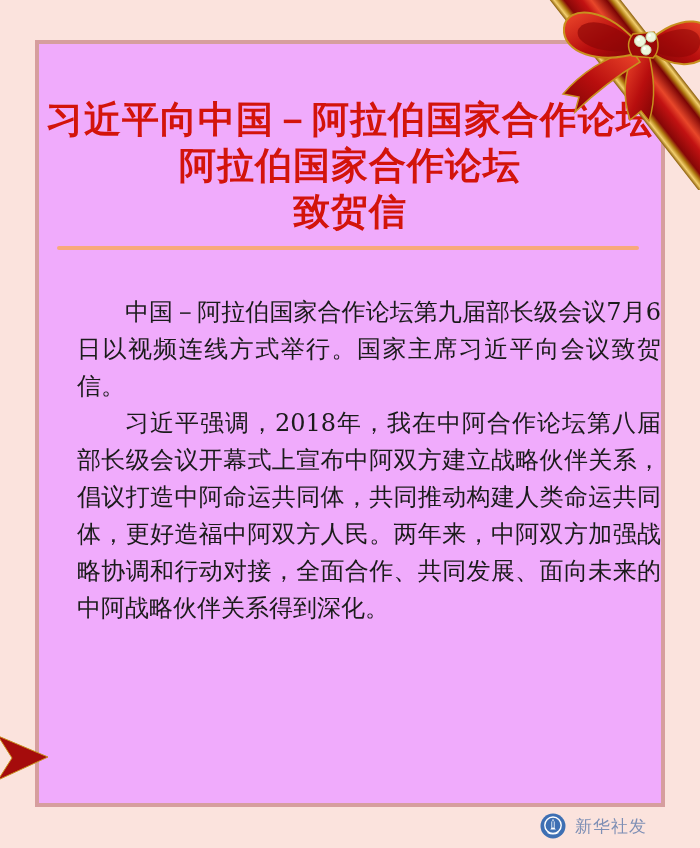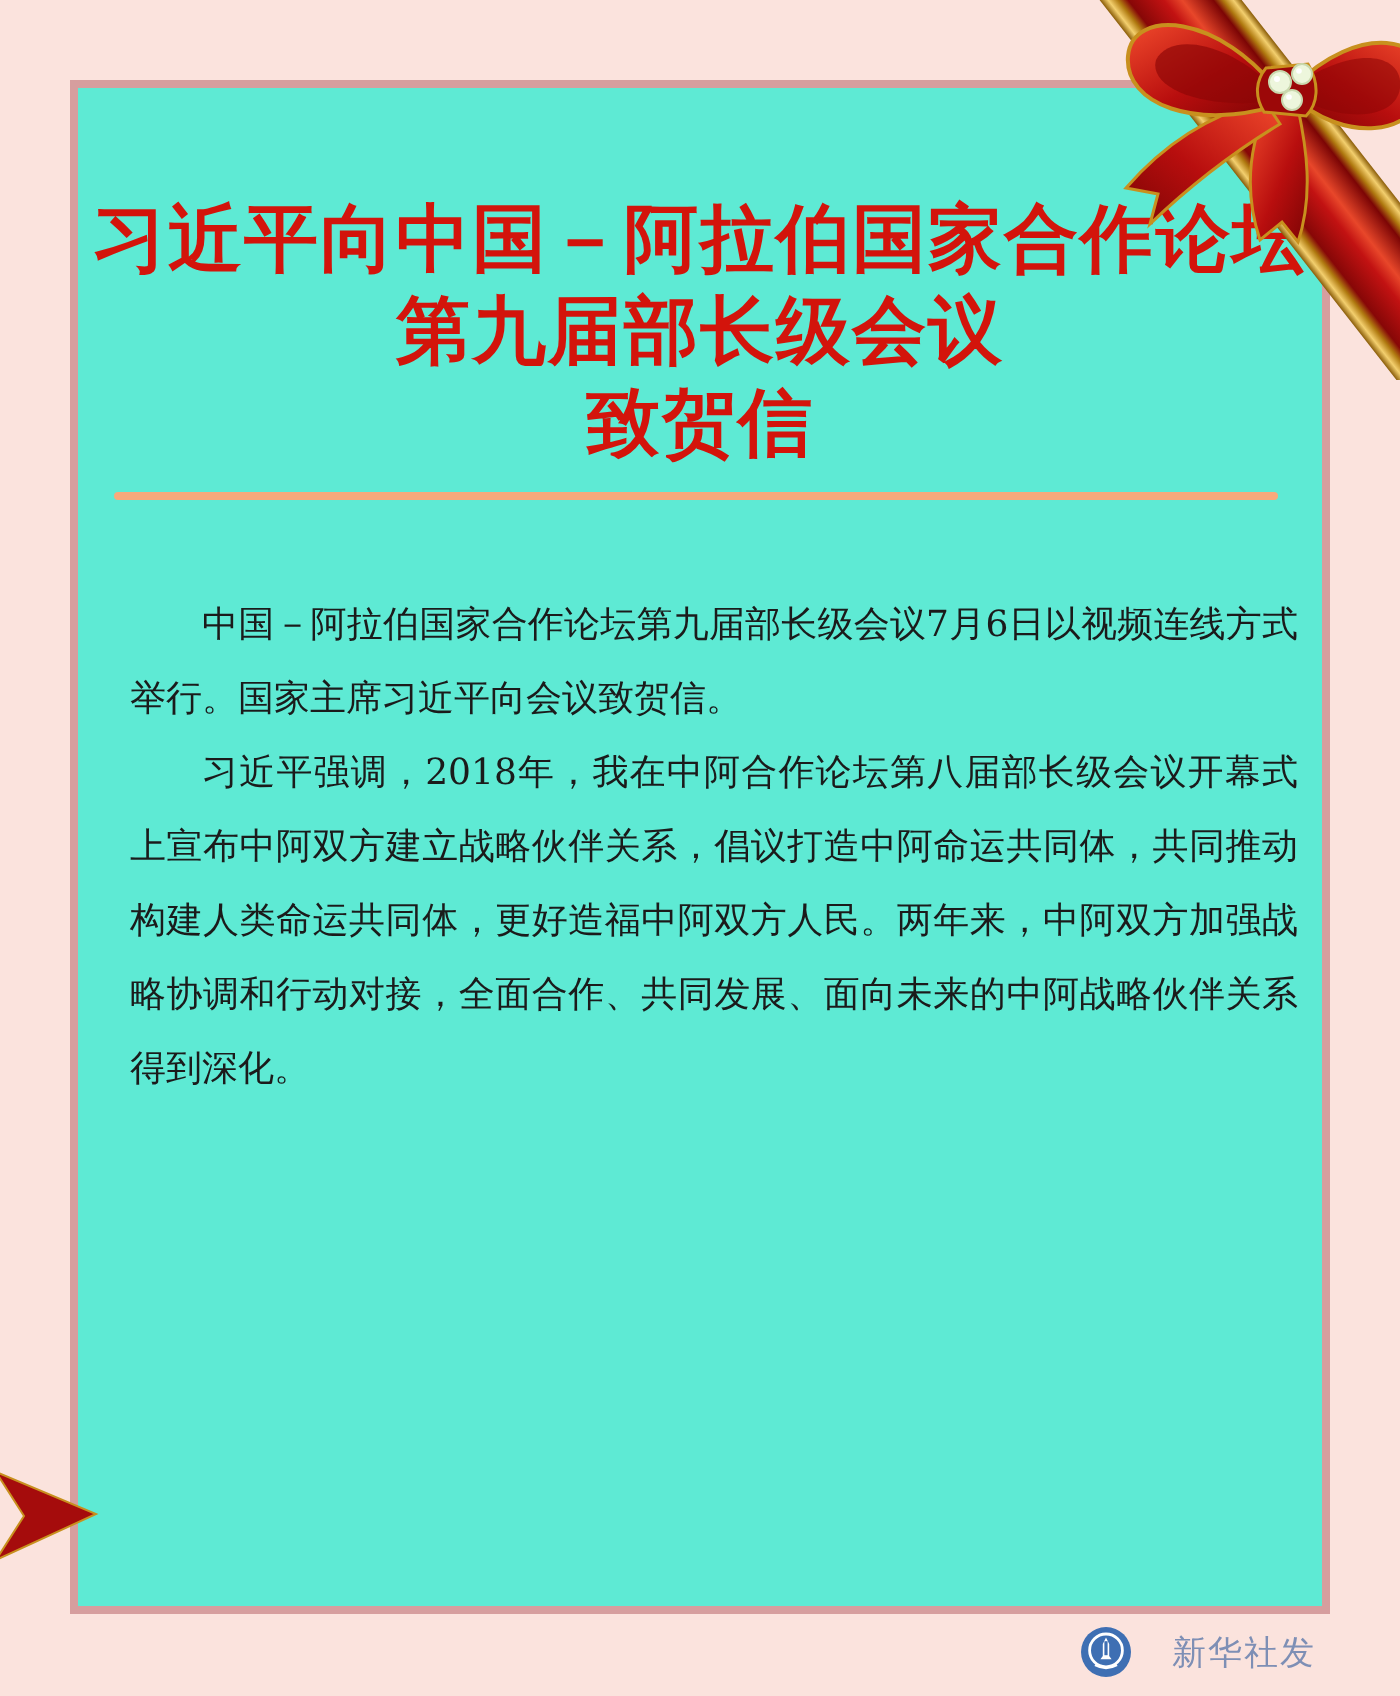--- a/index.html
+++ b/index.html
@@ -3,56 +3,56 @@
 <meta charset="utf-8">
 <style>
   html,body{margin:0;padding:0;}
   .page{
     position:relative;width:700px;height:848px;overflow:hidden;
     background:#fbe3dd;
     font-family:"DejaVu Serif", serif;
   }
   .panel{
     position:absolute;left:35px;top:40px;width:630px;height:767px;
-    box-sizing:border-box;background:#5eead4;border:4px solid #d69e9e;
+    box-sizing:border-box;background:#f0abfc;border:4px solid #d69e9e;
   }
   .title{
     position:absolute;left:0;right:0;top:52px;margin:0;
     text-align:center;font-size:37px;line-height:46px;font-weight:bold;
     color:#d3140b;letter-spacing:1px;
   }
   .title span{display:block;}
   .separator{
     position:absolute;left:18px;right:22px;top:202px;height:4px;
     background:#f8a97b;border-radius:2px;
   }
   .body-text{
-    position:absolute;left:26px;top:250px;width:584px;
-    font-size:18px;line-height:37px;color:#1b1b1b;
+    position:absolute;left:38px;top:250px;width:584px;
+    font-size:24px;line-height:37px;color:#1b1b1b;
     text-align:justify;text-justify:inter-ideograph;
   }
   .body-text p{margin:0;text-indent:2em;}
   .credit{
     position:absolute;left:540px;top:812px;height:28px;
-    display:flex;align-items:center;gap:20px;
+    display:flex;align-items:center;gap:9px;
     font-family:"DejaVu Sans", sans-serif;
   }
   .credit-text{font-size:17px;color:#7e8fb5;letter-spacing:1px;}
   .ribbon-tr{position:absolute;top:0;right:0;width:190px;height:190px;}
   .ribbon-bl{position:absolute;left:0;bottom:0;width:230px;height:172px;}
 </style>
 </head>
 <body>
 
 <div class="page">
 
   <div class="panel">
     <h1 class="title">
       <span>习近平向中国－阿拉伯国家合作论坛</span>
-      <span>第九届部长级会议</span>
+      <span>阿拉伯国家合作论坛</span>
       <span>致贺信</span>
     </h1>
     <div class="separator"></div>
     <div class="body-text">
       <p>中国－阿拉伯国家合作论坛第九届部长级会议7月6日以视频连线方式举行。国家主席习近平向会议致贺信。</p>
       <p>习近平强调，2018年，我在中阿合作论坛第八届部长级会议开幕式上宣布中阿双方建立战略伙伴关系，倡议打造中阿命运共同体，共同推动构建人类命运共同体，更好造福中阿双方人民。两年来，中阿双方加强战略协调和行动对接，全面合作、共同发展、面向未来的中阿战略伙伴关系得到深化。</p>
     </div>
   </div>
 
   <div class="credit">

